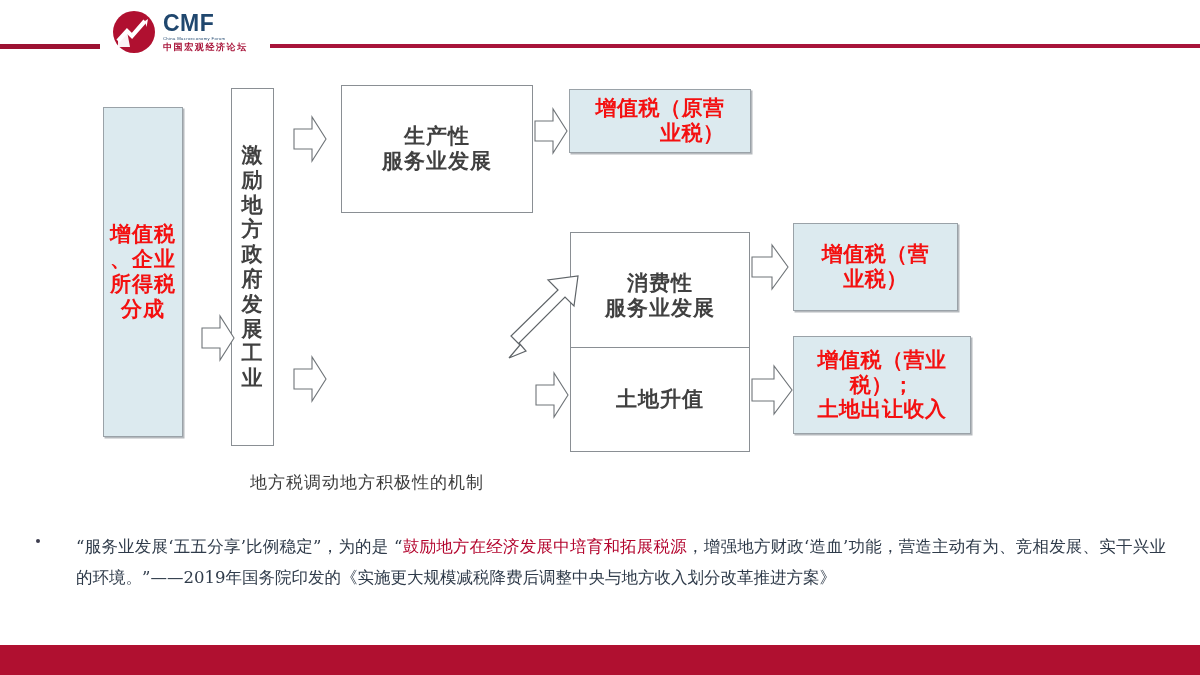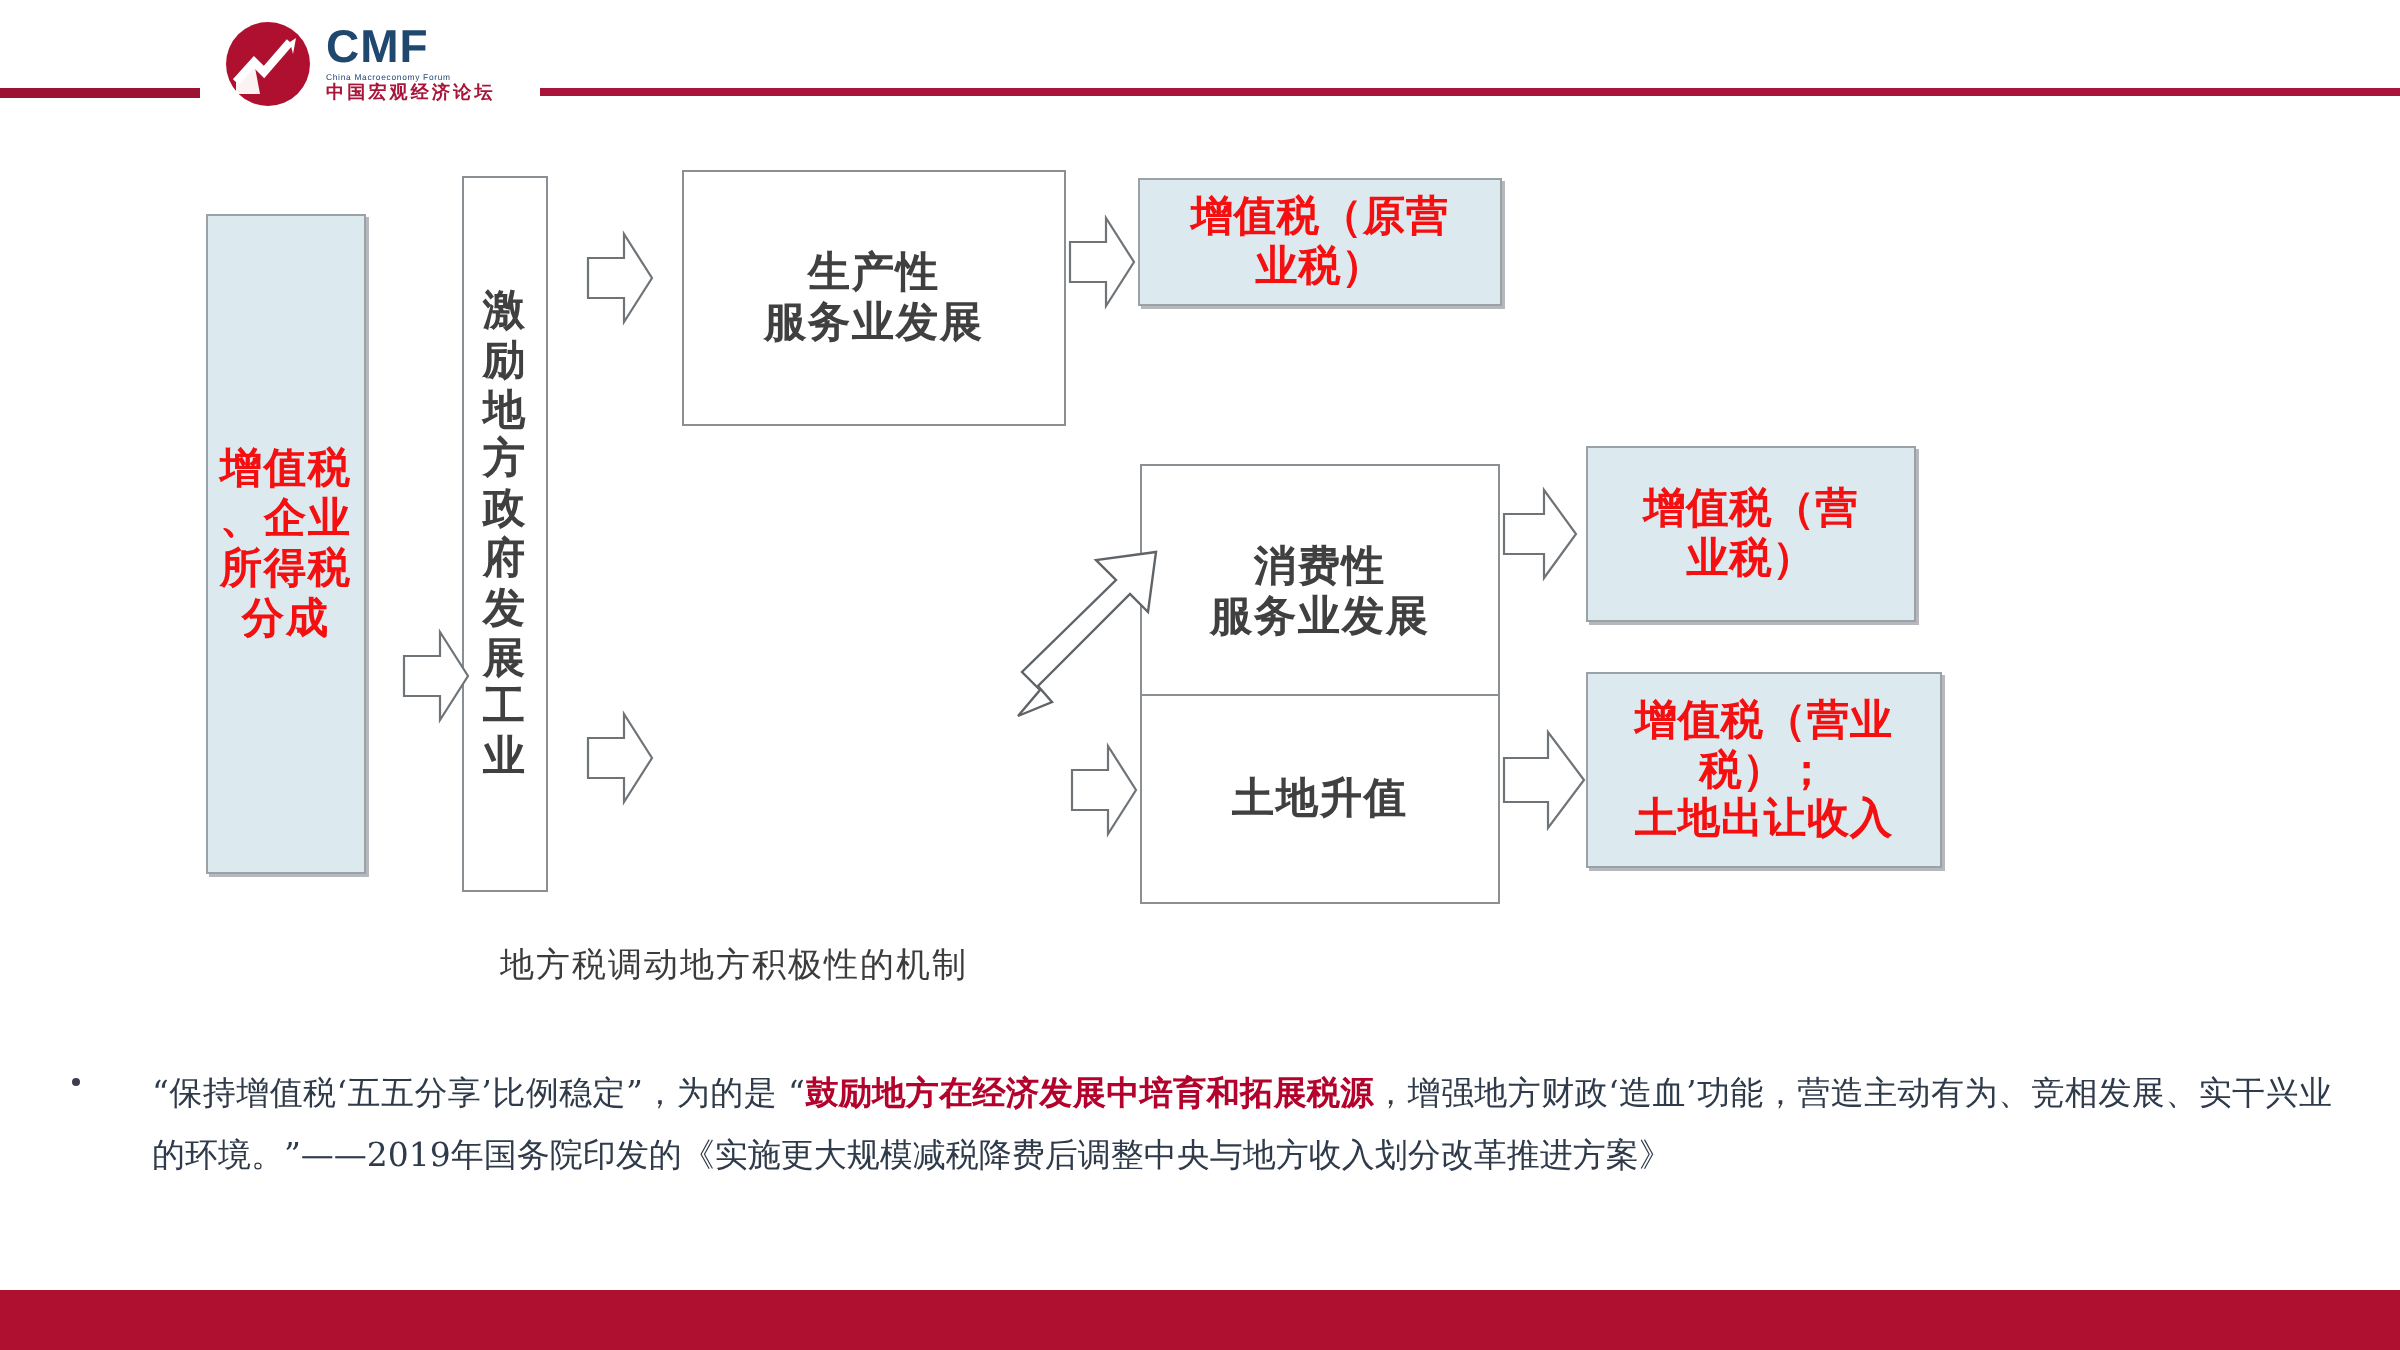--- a/index.html
+++ b/index.html
@@ -141,21 +141,21 @@
   .bullet-text {
     margin-left: 40px;
     font-family: "DejaVu Serif", serif;
     font-size: 16.5px;
     line-height: 31px;
     color: #2f3b4a;
     text-align: justify;
   }
   .bullet-text .hl {
     color: #b3032c;
-    font-weight: 700;
+    font-weight: 400;
   }
 </style>
 </head>
 <body>
 
 <div class="slide-header">
   <div class="header-rule-left"></div>
   <div class="header-rule-right"></div>
 
   <div class="logo-wrap">
@@ -184,21 +184,21 @@
 
   <div class="node plain txt-purple" style="left:231px; top:18px; width:43px; height:358px; font-size:21px; letter-spacing:1px;">激励
 地方
 政府
 发展
 工业</div>
 
   <div class="node plain txt-purple" style="left:341px; top:15px; width:192px; height:128px; font-size:21px; letter-spacing:1px;">生产性
 服务业发展</div>
 
-  <div class="node filled txt-red" style="left:569px; top:19px; width:182px; height:64px; font-size:21px; letter-spacing:0.5px;">增值税（原营
+  <div class="node filled txt-red" style="left:569px; top:19px; width:182px; height:64px; font-size:21px; letter-spacing:0.5px;text-align:right;">增值税（原营
 业税）</div>
 
   <div class="node plain txt-purple" style="left:570px; top:162px; width:180px; height:128px; font-size:21px; letter-spacing:1px;">消费性
 服务业发展</div>
 
   <div class="node filled txt-red" style="left:793px; top:153px; width:165px; height:88px; font-size:21px; letter-spacing:0.5px;">增值税（营
 业税）</div>
 
 
   <div class="node filled txt-red" style="left:793px; top:266px; width:178px; height:98px; font-size:21px; letter-spacing:0.5px;">增值税（营业
@@ -254,17 +254,17 @@
       <path d="M2,17 L24,17 L24,4 L42,28 L24,52 L24,39 L2,39 Z" fill="#ffffff" stroke="#6f7478" stroke-width="1.1" stroke-linejoin="miter"></path>
     </svg>
   </div>
 </div>
 
 <div class="caption">地方税调动地方积极性的机制</div>
 
 <div class="bullet-block">
   <span class="bullet-dot"></span>
   <div class="bullet-text">
-    <span>“保持增值税‘五五分享’比例稳定”，为的是 “</span><span class="hl">鼓励地方在经济发展中培育和拓展税源</span><span>，增强地方财政‘造血’功能，营造主动有为、竞相发展、实干兴业的环境。”——2019年国务院印发的《实施更大规模减税降费后调整中央与地方收入划分改革推进方案》</span>
+    <span>“服务业发展‘五五分享’比例稳定”，为的是 “</span><span class="hl">鼓励地方在经济发展中培育和拓展税源</span><span>，增强地方财政‘造血’功能，营造主动有为、竞相发展、实干兴业的环境。”——2019年国务院印发的《实施更大规模减税降费后调整中央与地方收入划分改革推进方案》</span>
   </div>
 </div>
 
 <div class="slide-footer"></div>
 
 </body></html>

